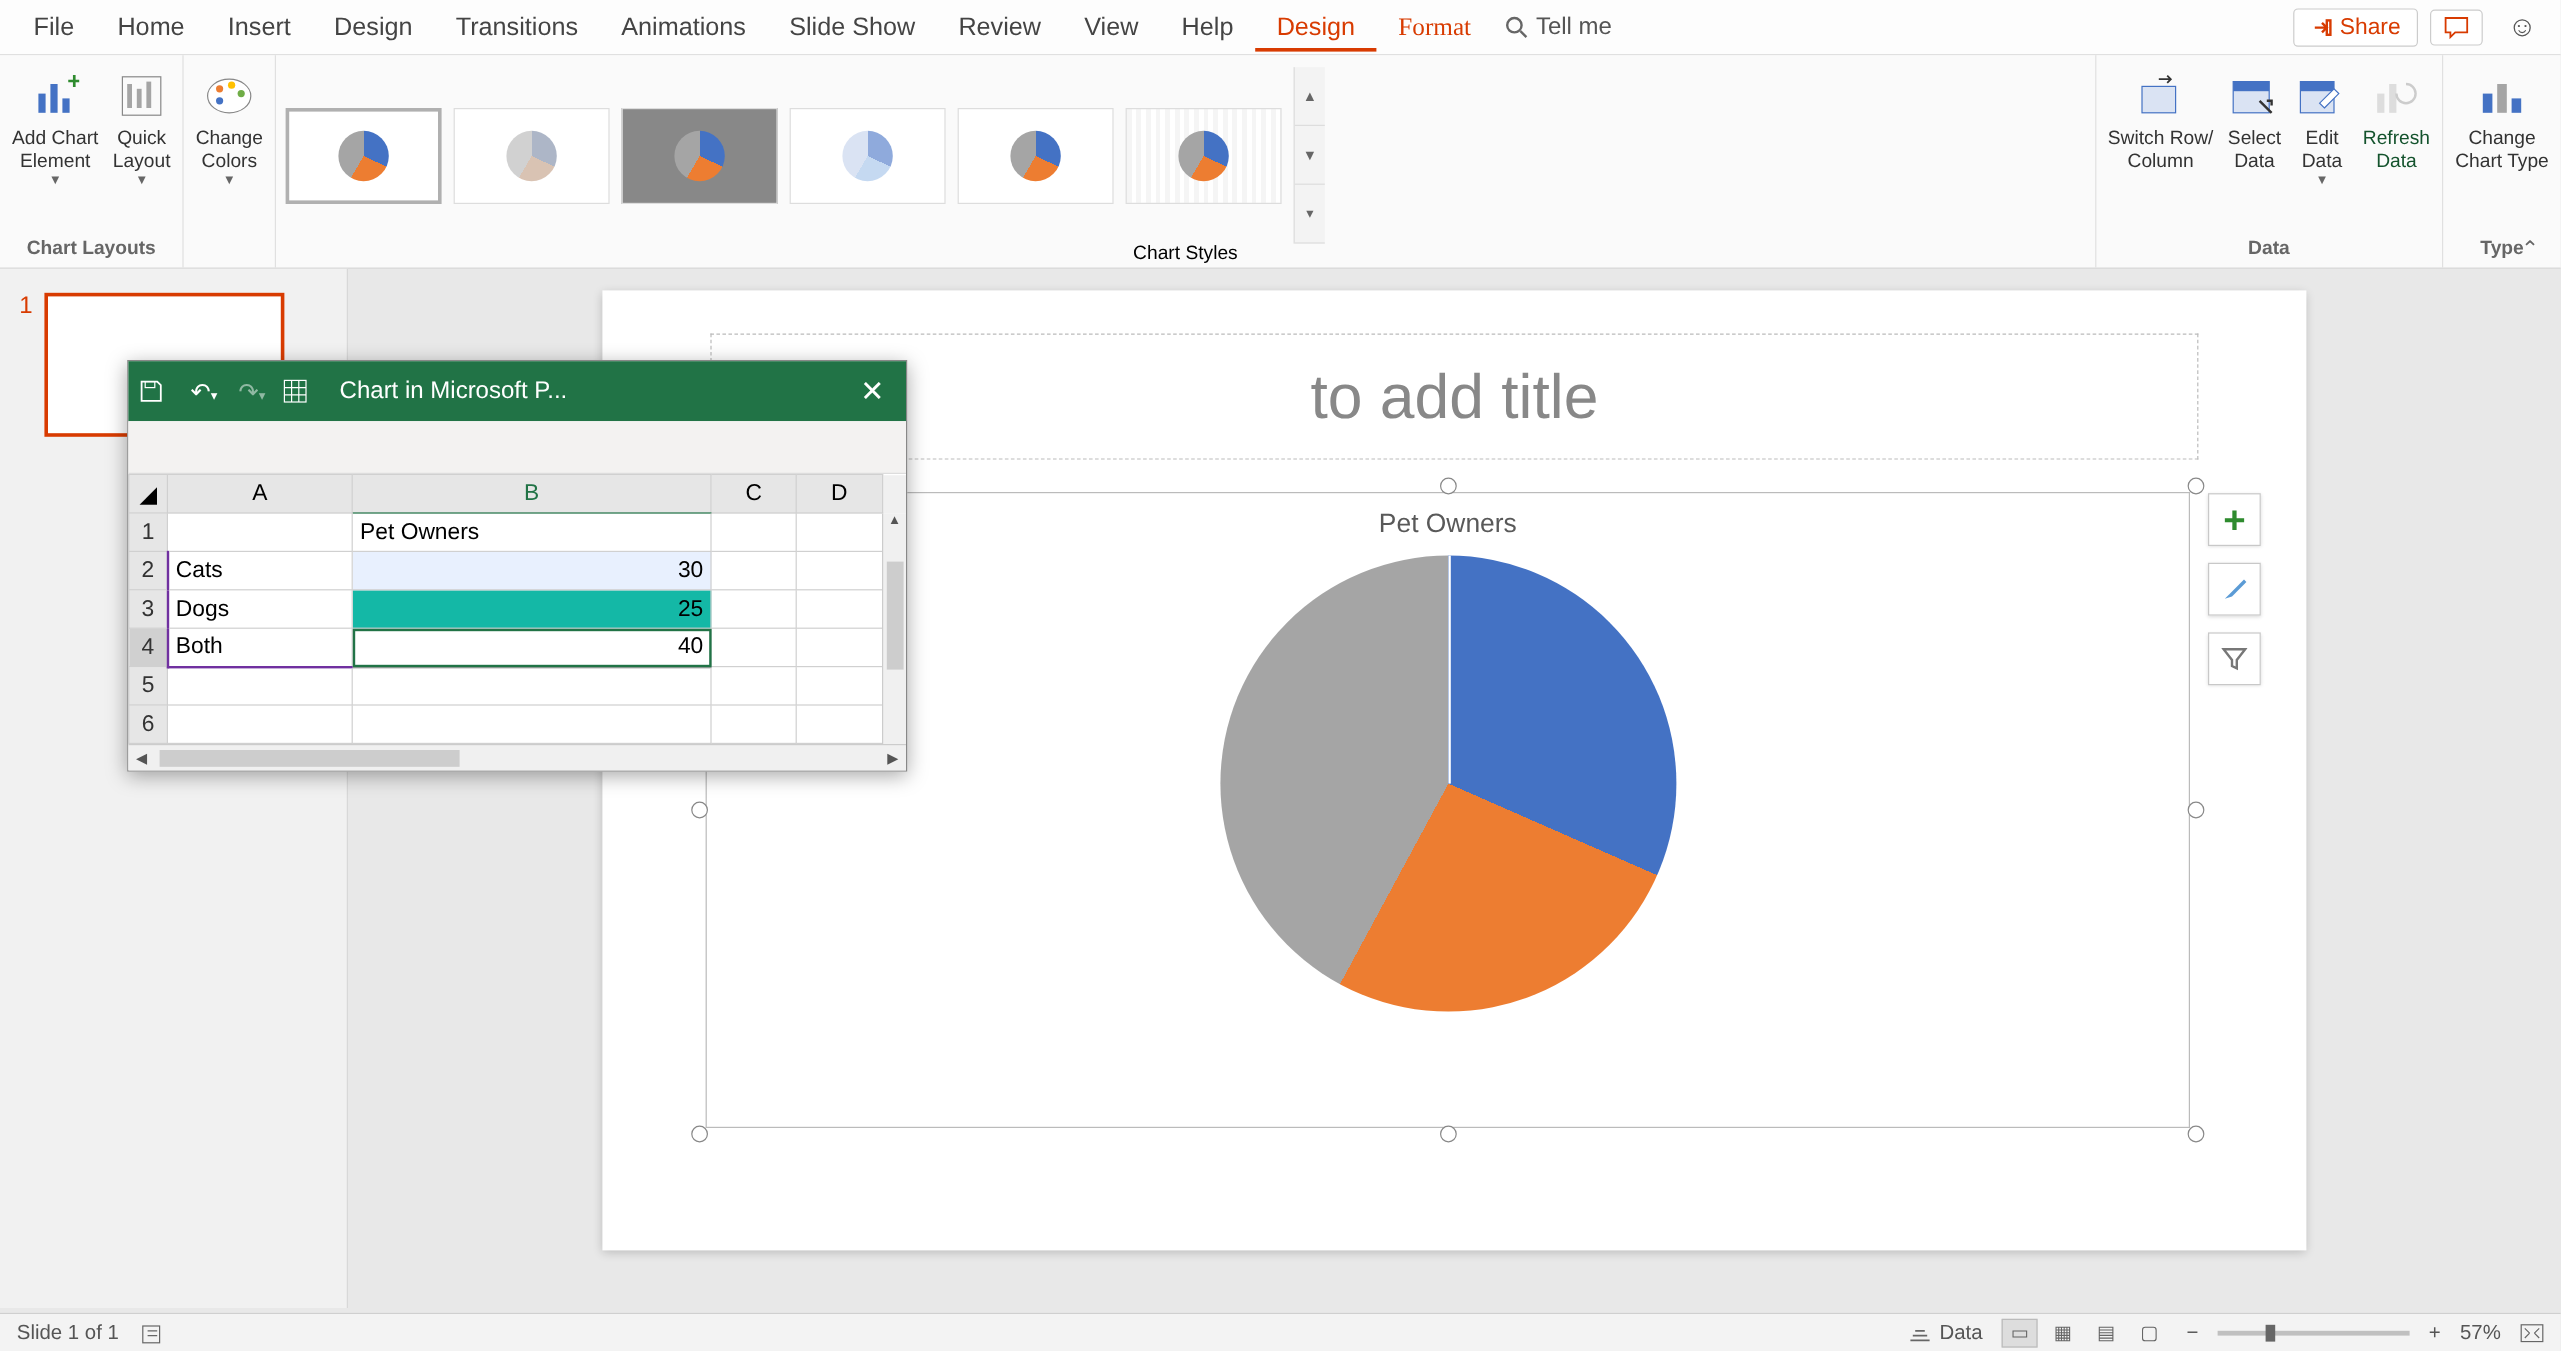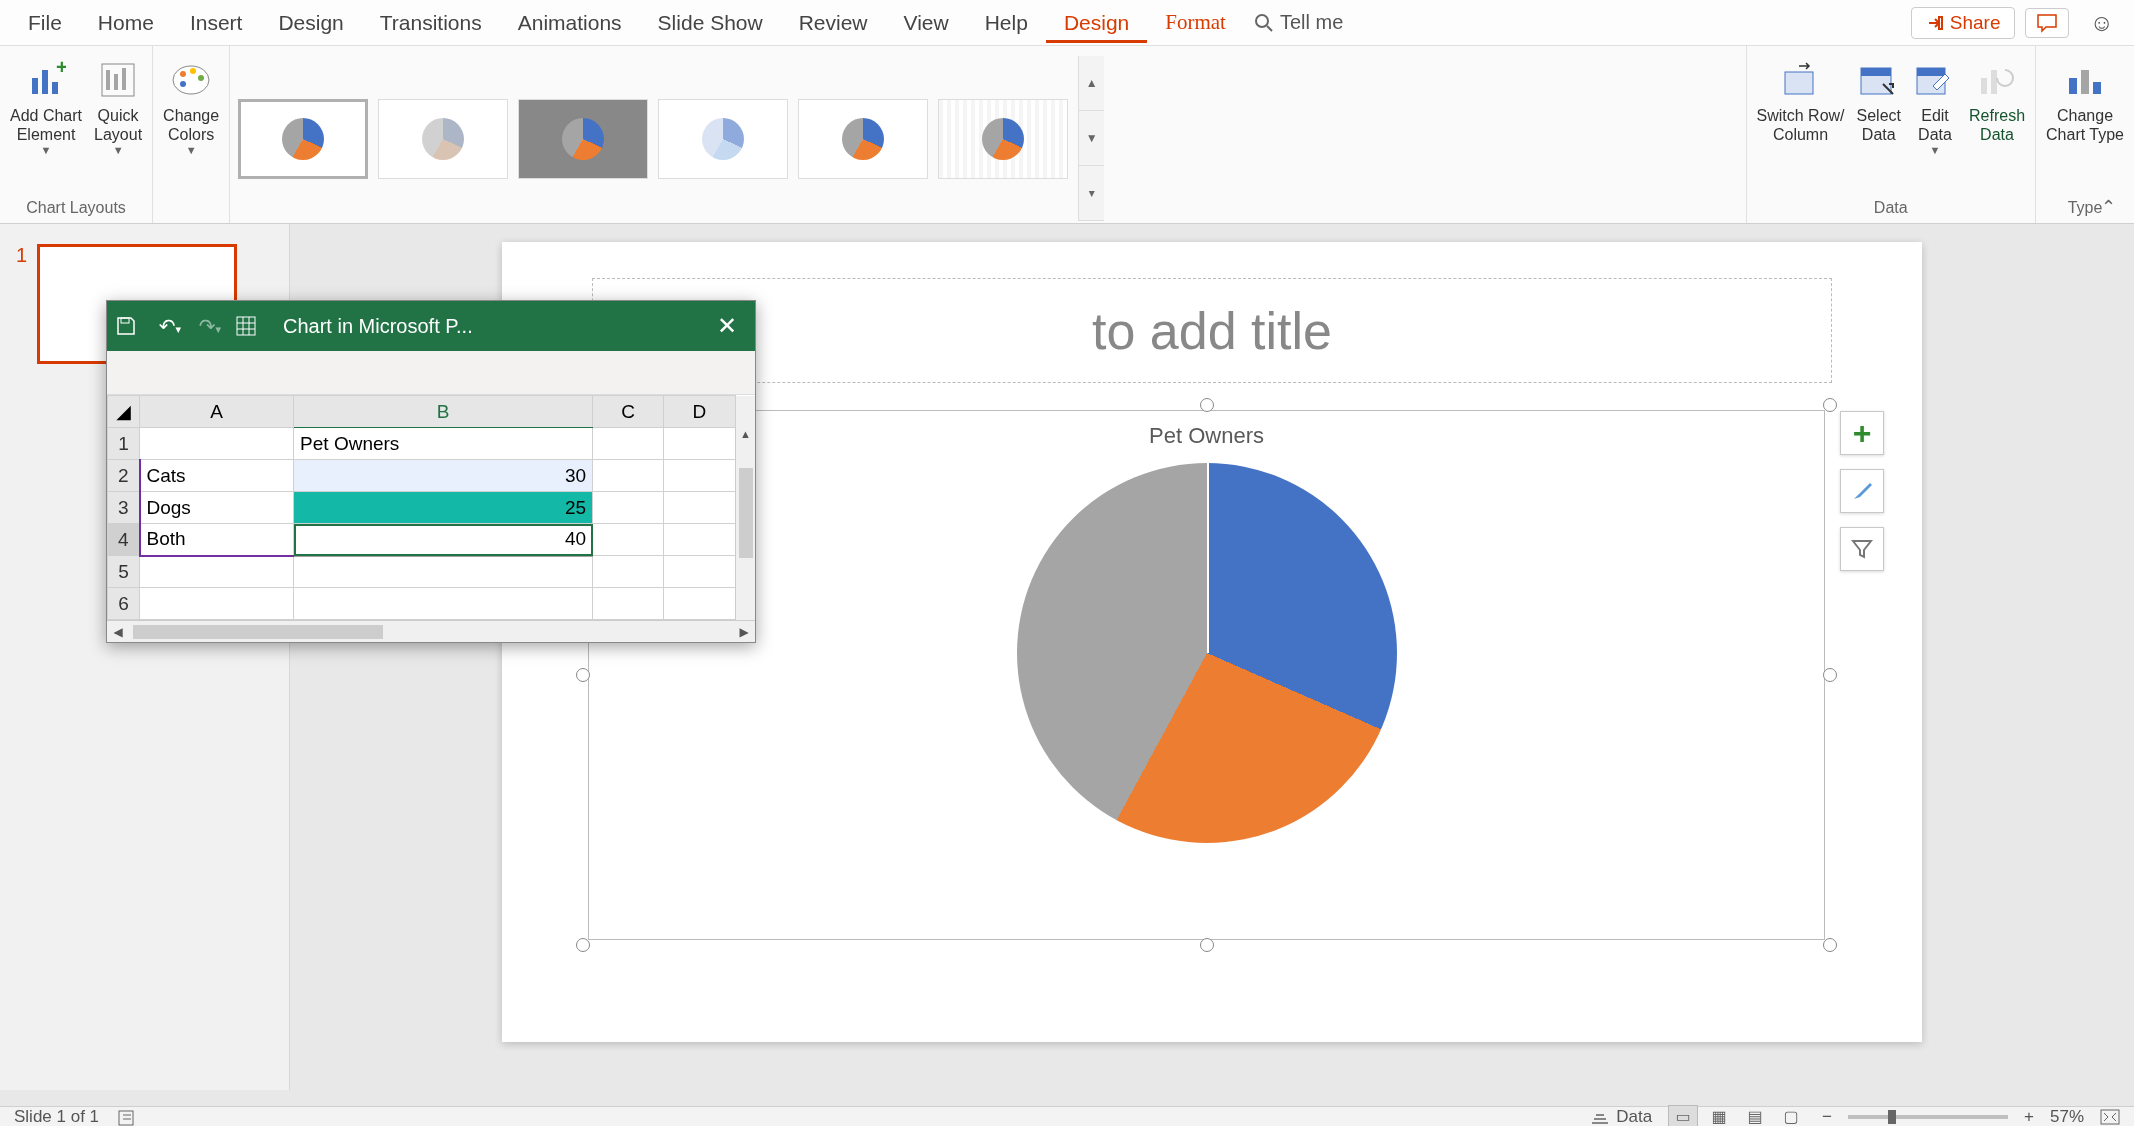--- a/index.html
+++ b/index.html
@@ -16,21 +16,21 @@
 .comment-btn { border: 1px solid #ccc; border-radius: 4px; padding: 4px 10px; color: #d83b01; background:#fff;}
 .smiley { font-size: 24px; color: #555; padding: 0 10px; }
 
 
 .ribbon { background: #fafafa; height: 178px; display: flex; border-bottom: 1px solid #cfcfcf; }
 .ribbon-group { display: flex; flex-direction: column; align-items: center; justify-content: space-between; padding: 6px 10px 2px 10px; border-right: 1px solid #e0e0e0; }
 .ribbon-group .buttons { display: flex; gap: 12px; align-items: flex-start; padding-top: 6px;}
 .rb-btn { display: flex; flex-direction: column; align-items: center; font-size: 16px; color: #333; cursor: pointer; line-height: 1.2; }
 .rb-btn .ricon { width: 44px; height: 44px; display:flex; align-items:center; justify-content:center; margin-bottom:4px;}
 .rb-btn .caret { font-size: 11px; color:#666; }
-.ribbon-group .glabel { font-size: 16px; color: #666; padding: 4px 0; }
+.ribbon-group .glabel { font-size: 16px; color: #666; padding: 4px 0; font-weight: bold; }
 .rb-btn.disabled { color:#14532d; }
 
 .chart-styles { flex: 1; display: flex; flex-direction: column; padding: 10px 8px 2px 8px; border-right: 1px solid #e0e0e0;}
 .styles-row { display:flex; gap: 10px; align-items:center; flex:1;}
 .style-thumb { width: 130px; height: 80px; background:#fff; border:1px solid #ddd; display:flex; align-items:center; justify-content:center; position:relative;}
 .style-thumb.selected { border: 3px solid #b0b0b0; }
 .thumb-pie { width:42px; height:42px; border-radius:50%; background: conic-gradient(#4472c4 0 115deg,#ed7d31 115deg 210deg,#a5a5a5 210deg 360deg); }
 .styles-scroll { width:26px; height:100%; display:flex; flex-direction:column; border-left:1px solid #ddd; background:#f3f3f3;}
 .styles-scroll div { flex:1; display:flex;align-items:center;justify-content:center;font-size:12px;color:#666;border-bottom:1px solid #ddd;}
 
@@ -84,21 +84,21 @@
 .grid-table .corner { background:#e6e6e6;}
 .cell-sel { outline:2px solid #217346; outline-offset:-2px;}
 .data-region-b1 { border:2px solid #c00000;}
 .excel-scroll-h { height:22px; background:#f0f0f0; border-top:1px solid #ccc; display:flex; align-items:center;}
 .excel-scroll-h .arrow { width:22px; text-align:center; font-size:12px; color:#555;}
 .excel-scroll-h .thumb { width:250px; height:14px; background:#cdcdcd; margin-left:4px;}
 .excel-vsb { position:absolute; right:0; top:0; bottom:0; width:20px; background:#f0f0f0;border-left:1px solid #ccc;}
 .excel-vsb .vthumb { width:14px; height:90px; background:#cdcdcd; margin:28px auto 0;}
 
 
-.statusbar { position:absolute; bottom:0; left:0; right:0; height:20px; background:#f3f3f3; border-top:1px solid #cfcfcf; display:flex; align-items:center; padding: 0 14px; font-size:17px; color:#555; gap:18px;}
+.statusbar { position:absolute; bottom:0; left:0; right:0; height:32px; background:#f3f3f3; border-top:1px solid #cfcfcf; display:flex; align-items:center; padding: 0 14px; font-size:17px; color:#555; gap:18px;}
 .statusbar .sright { margin-left:auto; display:flex; align-items:center; gap:16px;}
 .view-btns { display:flex; gap:6px;}
 .vbtn { width:30px; height:24px; border:1px solid transparent; display:flex;align-items:center;justify-content:center; font-size:16px; color:#666;}
 .vbtn.active { background:#ddd; border-color:#bbb;}
 .zoom-slider { width:160px; height:4px; background:#c0c0c0; position:relative;}
 .zoom-slider .zthumb { position:absolute; left:40px; top:-5px; width:8px; height:14px; background:#666;}
 
 svg { display:block; }
 </style>
 </head>
@@ -213,20 +213,21 @@
         </div>
       <div class="style-thumb" style="background:repeating-linear-gradient(90deg,#f5f5f5 0 4px,#fff 4px 8px)">
           <div class="thumb-pie"></div>
         </div>
       <div class="styles-scroll">
         <div>▲</div>
         <div>▼</div>
         <div>▾</div>
       </div>
     </div>
+    <div class="glabel" style="text-align:center">Chart Styles</div>
   </div>
 
   <div class="ribbon-group">
     <div class="buttons">
       <div class="rb-btn">
         <div class="ricon">
             <svg width="44" height="40" viewBox="0 0 44 40">
               <rect x="6" y="12" width="28" height="22" fill="#dae3f3" stroke="#4472c4"></rect>
               <path d="M20 6 L30 6 M27 3 L30 6 L27 9" stroke="#333" fill="none" stroke-width="1.5"></path>
             </svg>

